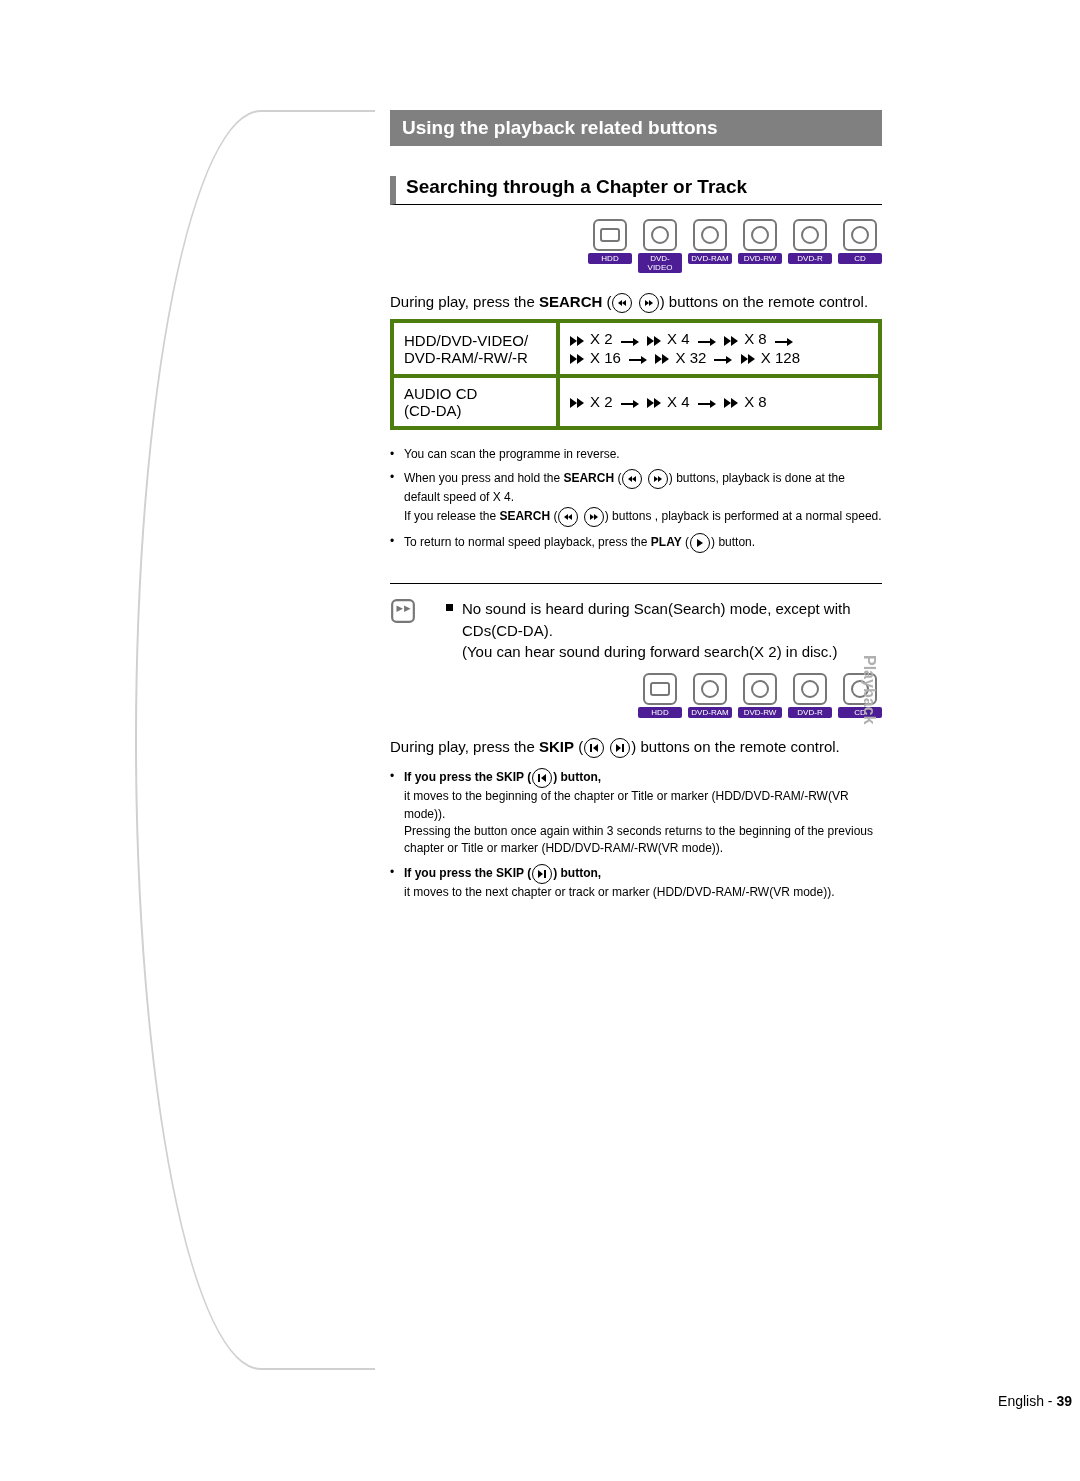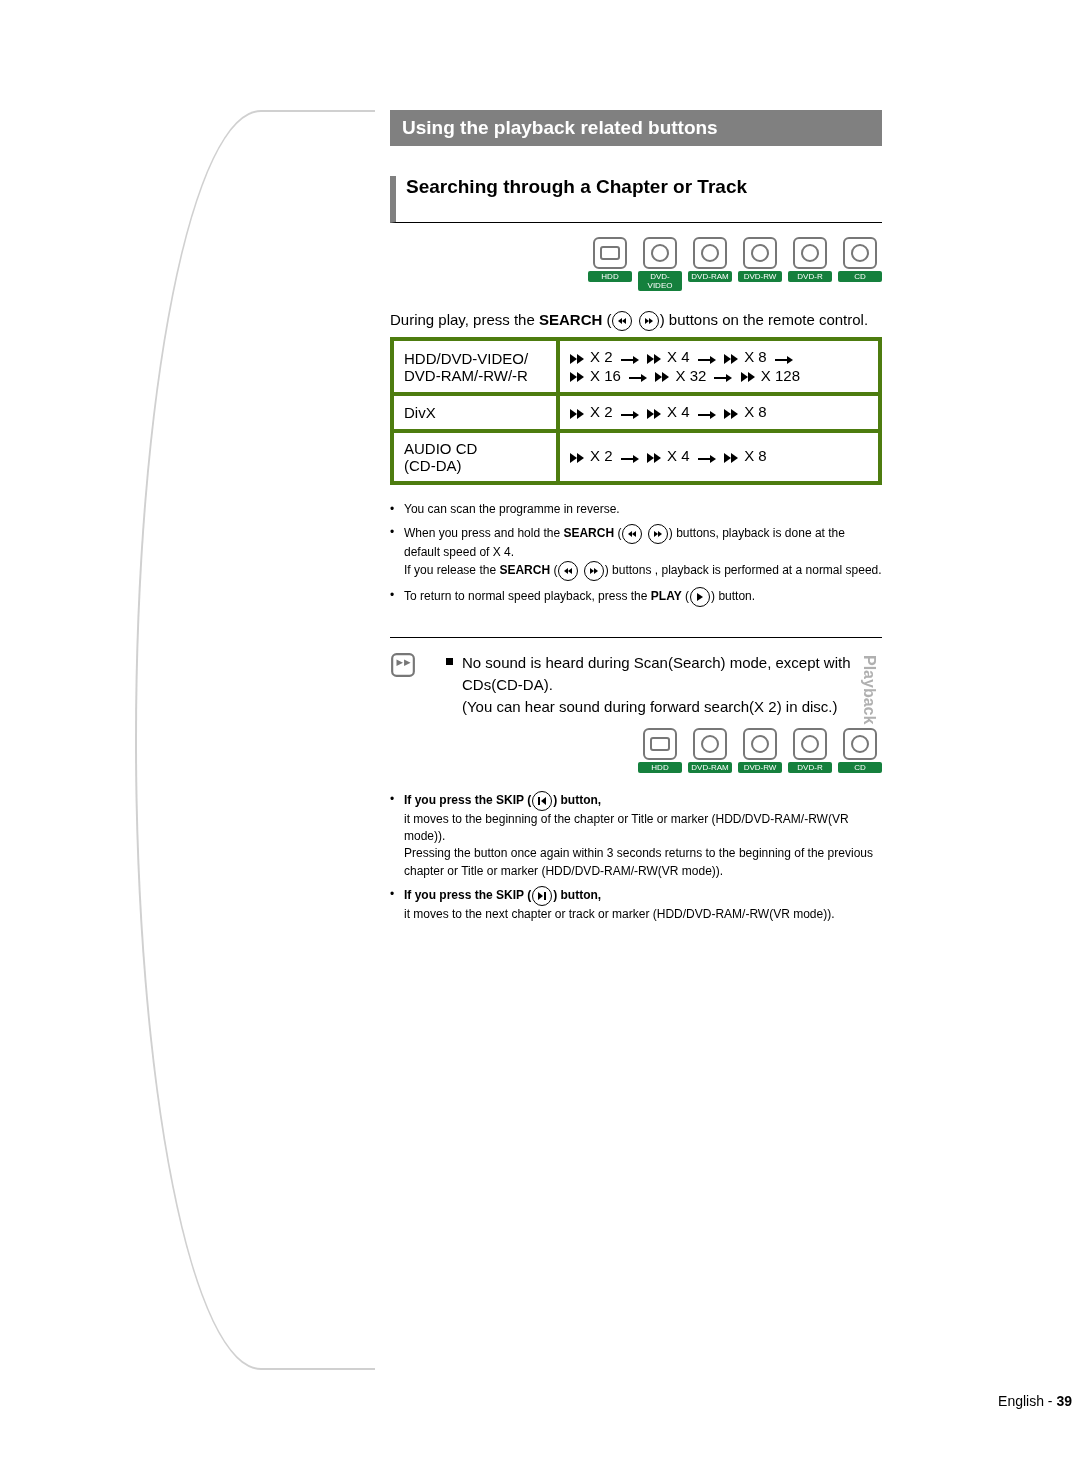--- a/index.html
+++ b/index.html
@@ -49,21 +49,21 @@
     font-size: 19px;
     padding: 7px 12px;
     margin-bottom: 28px;
   }
   .subheading {
     font-weight: bold;
     font-size: 19px;
     border-left: 6px solid #808080;
     padding-left: 10px;
     border-bottom: 1px solid #000;
-    padding-bottom: 24px;
+    padding-bottom: 6px;
     margin-top: 30px;
     margin-bottom: 14px;
   }
   .disc-row {
     display: flex;
     justify-content: flex-end;
     gap: 6px;
     margin-bottom: 18px;
   }
   .disc-badge {
@@ -93,21 +93,21 @@
   }
   .disc-badge-glyph.hdd::before {
     content: "";
     width: 16px; height: 10px;
     border: 2px solid #777;
     border-radius: 3px;
     display:block;
   }
   .disc-badge-label {
     font-size: 8px;
-    background: #15803d;
+    background: #4c1d95;
     color: #fff;
     width: 100%;
     text-align: center;
     padding: 1px 0;
     border-radius: 2px;
     margin-top: 2px;
   }
   .body-text {
     font-size: 15px;
     line-height: 1.4;
@@ -325,28 +325,20 @@
           <span class="ff"></span> <span>X 8</span> <span class="arr"></span>
         </div>
         <div>
           <span class="ff"></span> <span>X 16</span> <span class="arr"></span>
           <span class="ff"></span> <span>X 32</span> <span class="arr"></span>
           <span class="ff"></span> <span>X 128</span>
         </div>
       </td>
     </tr>
     <tr>
-      <td class="left">DivX</td>
-      <td>
-        <span class="ff"></span> <span>X 2</span> <span class="arr"></span>
-        <span class="ff"></span> <span>X 4</span> <span class="arr"></span>
-        <span class="ff"></span> <span>X 8</span>
-      </td>
-    </tr>
-    <tr>
       <td class="left">
         <div>AUDIO CD</div>
         <div>(CD-DA)</div>
       </td>
       <td>
         <span class="ff"></span> <span>X 2</span> <span class="arr"></span>
         <span class="ff"></span> <span>X 4</span> <span class="arr"></span>
         <span class="ff"></span> <span>X 8</span>
       </td>
     </tr>
@@ -404,20 +396,26 @@
     <div class="disc-badge">
         <div class="disc-badge-glyph circle"></div>
         <div class="disc-badge-label">DVD-R</div>
       </div>
     <div class="disc-badge">
         <div class="disc-badge-glyph circle"></div>
         <div class="disc-badge-label">CD</div>
       </div>
   </div>
 
+  <div class="body-text">
+    <span>During play, press the </span><span class="bold">SKIP</span>
+    (<span class="circle-btn skip-l"></span>
+     <span class="circle-btn skip-r"></span>)
+    <span> buttons on the remote control.</span>
+  </div>
 
   <ul class="bullets">
     <li>
       <span class="bold"><span>If you press the SKIP (</span><span class="circle-btn skip-l"></span><span>) button,</span></span><br>
       <span>it moves to the beginning of the chapter or Title or marker (HDD/DVD-RAM/-RW(VR mode)).</span><br>
       <span>Pressing the button once again within 3 seconds returns to the beginning of the previous chapter or Title or marker (HDD/DVD-RAM/-RW(VR mode)).</span>
     </li>
     <li>
       <span class="bold"><span>If you press the SKIP (</span><span class="circle-btn skip-r"></span><span>) button,</span></span><br>
       <span>it moves to the next chapter or track or marker (HDD/DVD-RAM/-RW(VR mode)).</span>

